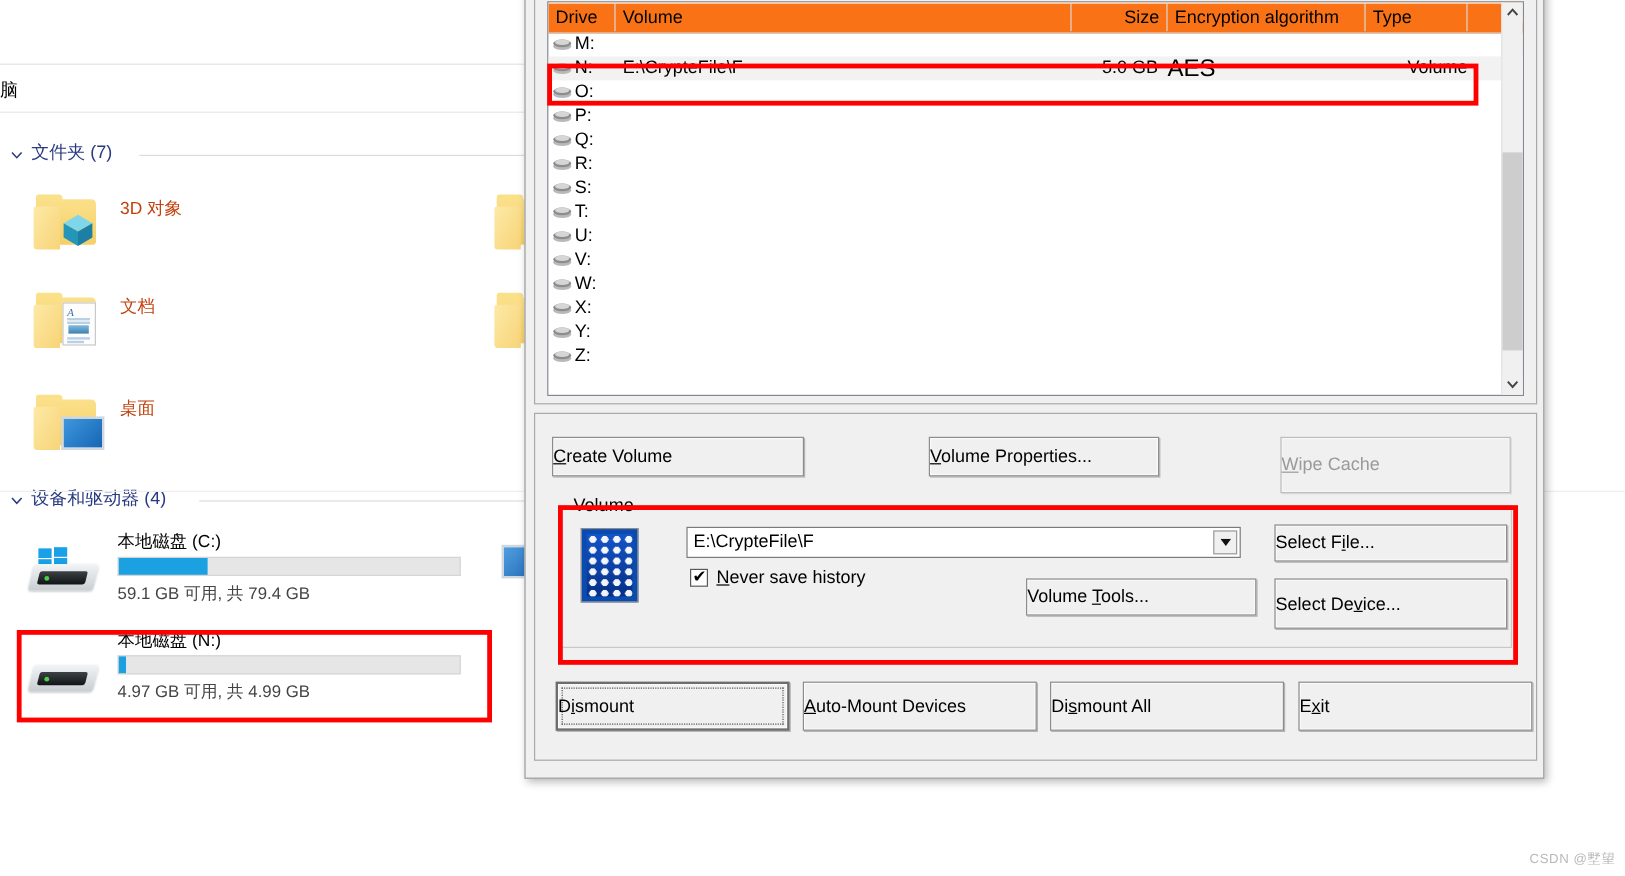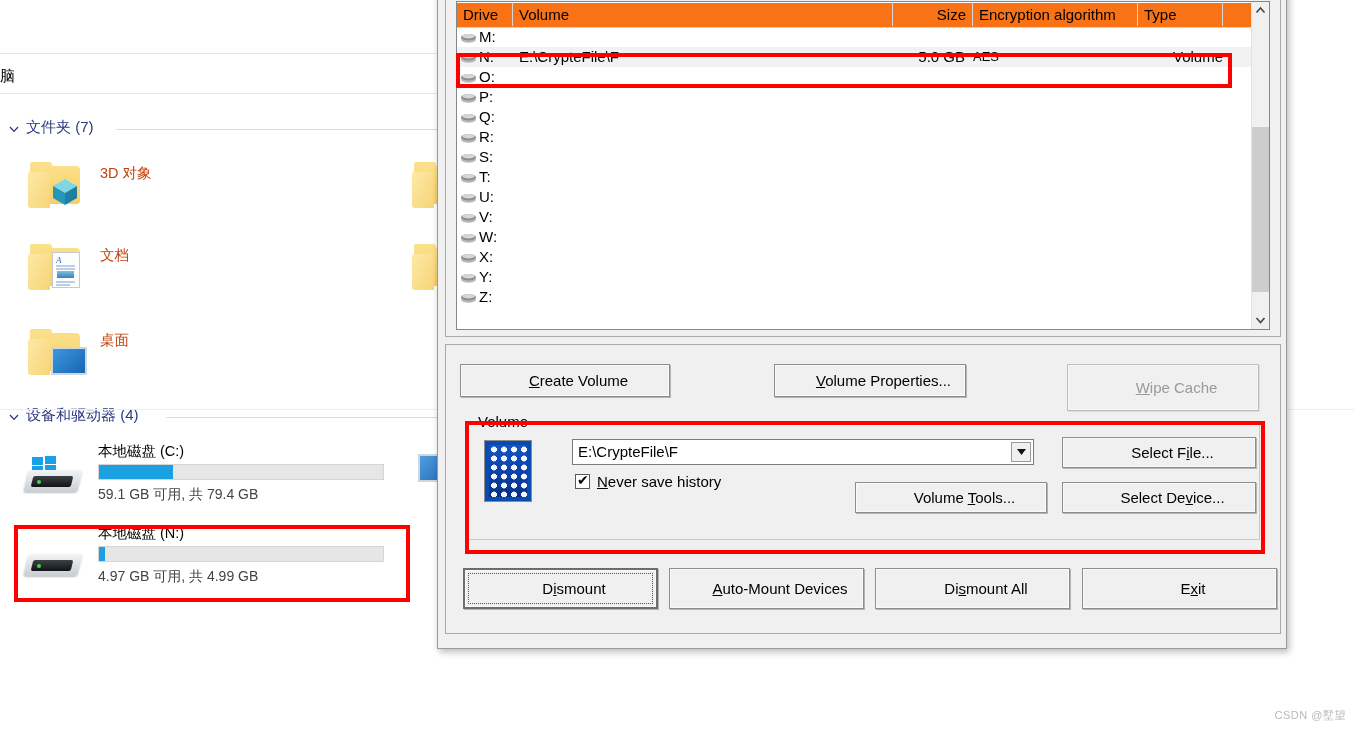--- a/index.html
+++ b/index.html
@@ -113,37 +113,37 @@
      border-right:1px solid #d7d7d7; border-top:1px solid #fff; padding:0 6px; white-space:nowrap; }
   .lv-head .col.r { text-align:right; }
 
   .lv-rows { position:absolute; left:0; top:25px; right:0; bottom:0; }
   .lv-row { position:absolute; left:0; width:100%; height:20px; }
   .lv-row.sel { background:#f2f2f2; }
   .lv-row .dicon { position:absolute; left:3px; top:3px; width:17px; height:13px; }
   .lv-row .c-drive { position:absolute; left:22px; top:0; height:20px; line-height:20px; font-size:15px; color:#000; }
   .lv-row .c-vol   { position:absolute; left:62px; top:0; height:20px; line-height:20px; font-size:15px; color:#000; white-space:nowrap;}
   .lv-row .c-size  { position:absolute; width:72px; top:0; height:20px; line-height:20px; font-size:15px; color:#000; text-align:right; }
-  .lv-row .c-enc   { position:absolute; top:0; height:20px; line-height:20px; font-size:13px; color:#000; }
+  .lv-row .c-enc   { position:absolute; top:0; height:20px; line-height:20px; font-size:20px; color:#000; }
   .lv-row .c-type  { position:absolute; top:0; height:20px; line-height:20px; font-size:15px; color:#000; text-align:right; }
 
   .vscroll { position:absolute; right:0; top:0; width:17px; bottom:0; background:#f0f0f0; border-left:1px solid #e2e2e2;}
   .vscroll .arw { position:absolute; left:0; width:17px; height:17px; background:#f0f0f0; }
   .vscroll .thumb { position:absolute; left:0; width:17px; background:#cdcdcd; }
 
   .vc-ctrlpanel {
     position:absolute; left:7px; top:355px; width:836px; height:290px;
     background:#f0f0f0; border:1px solid #a9a9a9; box-sizing:border-box;
   }
 
   .btn {
     position:absolute; background:#f0f0f0; border:1px solid #8d8d8d;
     box-shadow: 1px 1px 0 #b4b4b4, inset 0 0 0 1px #fafafa;
     font-size:15px; color:#000; text-align:center; box-sizing:border-box;
-    display:flex; align-items:center; justify-content:center; cursor:default;padding-left:27px;
+    display:flex; align-items:center; cursor:default;
   }
   .btn.disabled { color:#9a9a9a; border-color:#bdbdbd; box-shadow:1px 1px 0 #ddd, inset 0 0 0 1px #f6f6f6; }
   .btn.defaultfocus { border:2px solid #6d6d6d; }
   .btn .fl { position:relative; }
   .btn u { text-decoration:underline; }
   .btn .focusring { position:absolute; left:3px; top:3px; right:3px; bottom:3px; border:1px dotted #555; }
 
   .groupbox { position:absolute; border:1px solid #c8c8c8; box-sizing:border-box; }
   .groupbox > .gtitle { position:absolute; left:8px; top:-9px; background:#f0f0f0; padding:0 3px;
       font-size:15px; color:#000; }
@@ -545,21 +545,21 @@
 
         <div class="chk" style="left:108px; top:51px;">
           <span class="box"></span>
           <span class="tick">✔</span>
           <span class="lbl"><u>N</u><span>ever save history</span></span>
         </div>
 
         <div class="btn" style="left:595px; top:15px; width:194px; height:31px;">
           <span class="fl"><span>Select F</span><u>i</u><span>le...</span></span>
         </div>
-        <div class="btn" style="left:595px; top:60px; width:194px; height:31px;">
+        <div class="btn" style="left:595px; top:60px; width:194px; height:42px;">
           <span class="fl"><span>Select De</span><u>v</u><span>ice...</span></span>
         </div>
         <div class="btn" style="left:388px; top:60px; width:192px; height:31px;">
           <span class="fl"><span>Volume </span><u>T</u><span>ools...</span></span>
         </div>
       </div>
 
       <div class="btn defaultfocus" style="left:17px; top:223px; width:195px; height:41px;">
         <span class="focusring"></span>
         <span class="fl"><span>D</span><u>i</u><span>smount</span></span>

